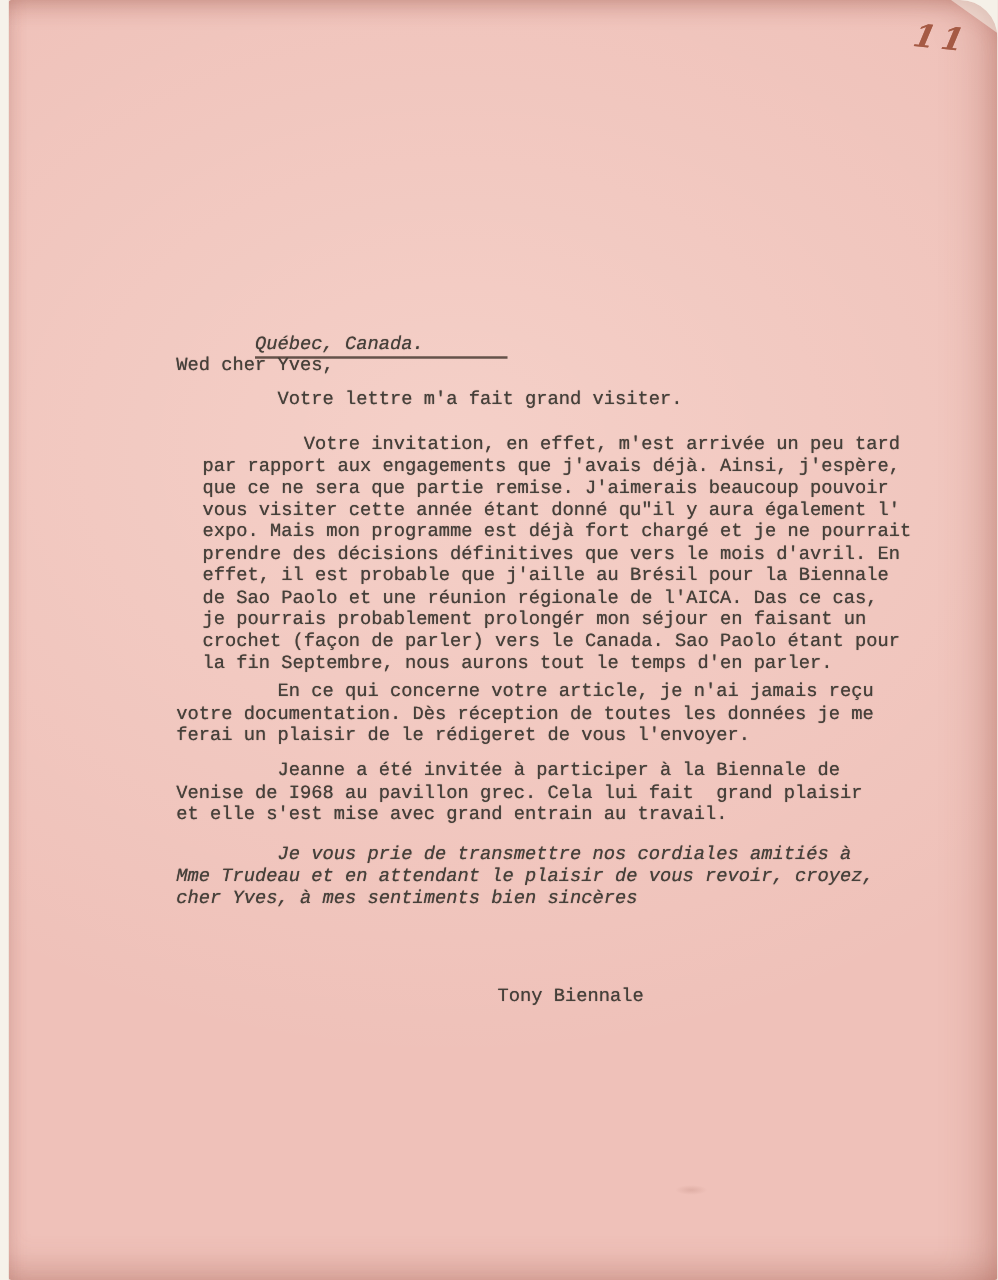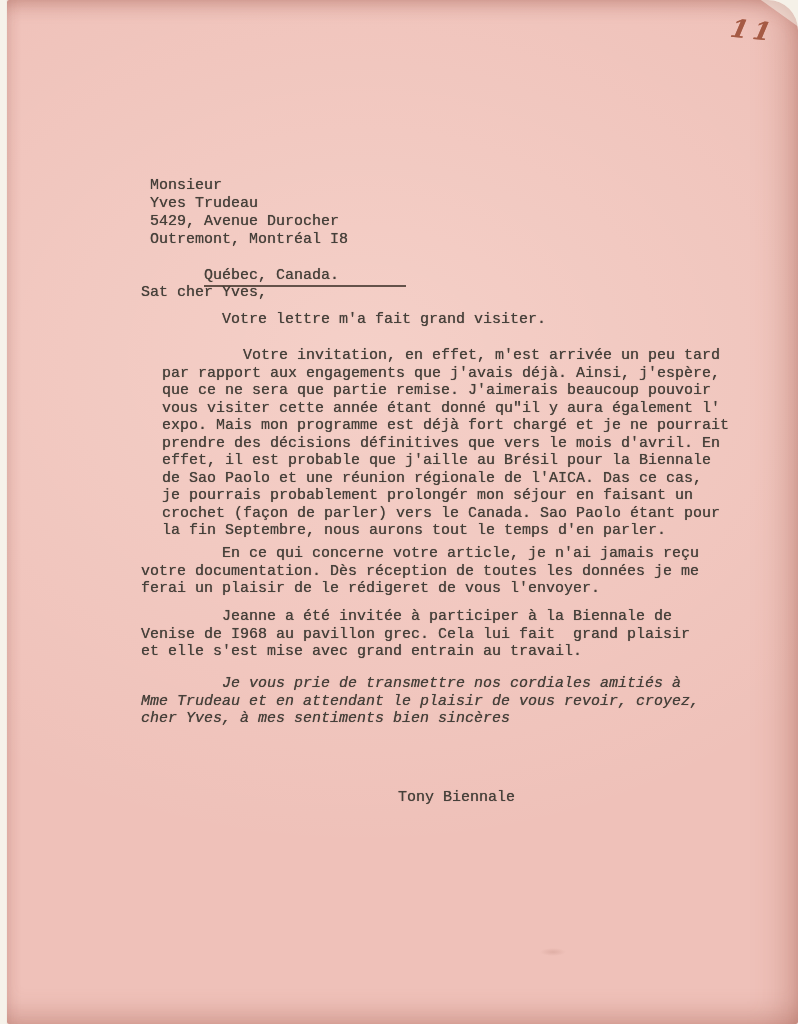--- a/index.html
+++ b/index.html
@@ -47,20 +47,21 @@
     letter-spacing: 0px;
     color: #45403a;
     text-shadow: 0 0 0.7px rgba(70,58,50,0.85);
   }
   .dateline       { left: 447px; top: 97px;  }
   .address        { left: 150px; top: 177px; line-height: 18px; }
   .address-city   {
     position: absolute;
     left: 150px; top: 249px;
     line-height: 18px;
+    font-style: italic;
   }
   .address-city .rule {
     display: inline-block;
     min-width: 202px;
     border-bottom: 2px solid rgba(74,60,52,0.85);
     padding-bottom: 0px;
   }
   .salutation     { left: 141px; top: 284px; }
   .opening        { left: 141px; top: 311px; }
   .para-invitation{ left: 141px; top: 347px; margin-left: 21px; }
@@ -107,30 +108,26 @@
 <div class="scan-stage">
   <div class="paper">
     <div class="corner-clip"></div>
   </div>
 
   <div class="content">
 
     <div class="page-number">11</div>
 
 
-    <div class="tw address">Monsieur
-Yves Trudeau
-5429, Avenue Durocher
-Outremont, Montréal I8</div>
 
     <div class="tw address-city">
       <span class="rule">Québec, Canada.</span>
     </div>
 
-    <div class="tw salutation">Sat cher Yves,</div>
+    <div class="tw salutation">Wed cher Yves,</div>
 
     <div class="tw opening">         Votre lettre m'a fait grand visiter.</div>
 
     <div class="tw para-invitation">         Votre invitation, en effet, m'est arrivée un peu tard
 par rapport aux engagements que j'avais déjà. Ainsi, j'espère,
 que ce ne sera que partie remise. J'aimerais beaucoup pouvoir
 vous visiter cette année étant donné qu"il y aura également l'
 expo. Mais mon programme est déjà fort chargé et je ne pourrait
 prendre des décisions définitives que vers le mois d'avril. En
 effet, il est probable que j'aille au Brésil pour la Biennale

